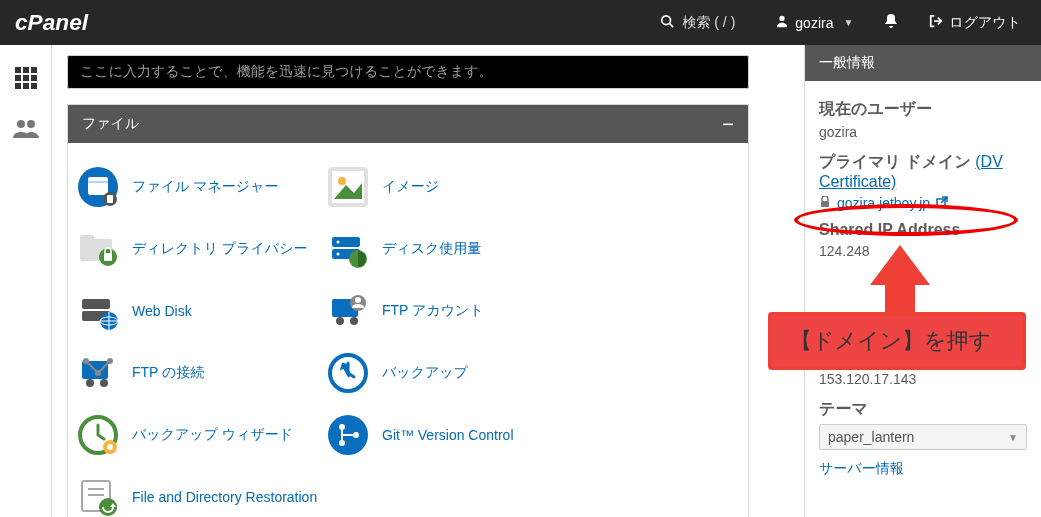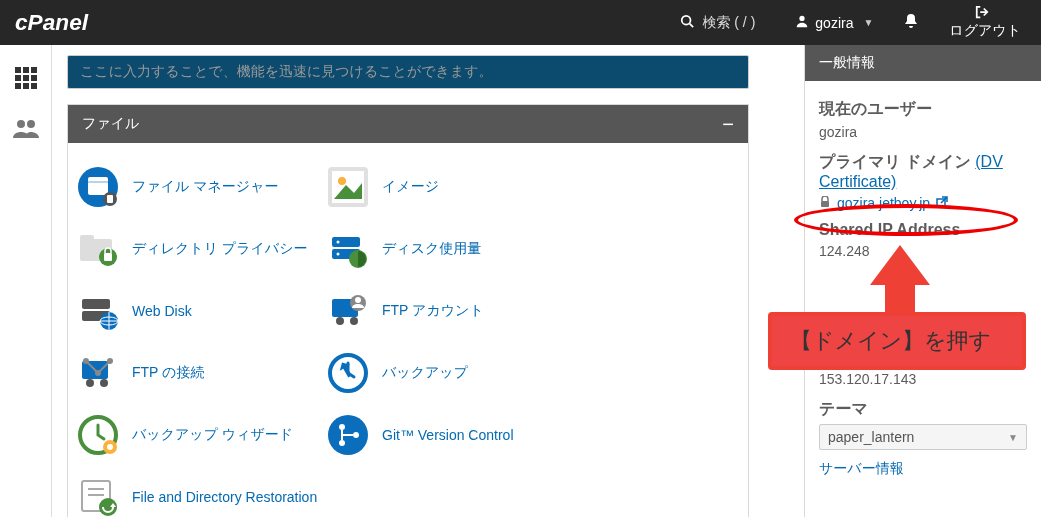--- a/index.html
+++ b/index.html
@@ -10,32 +10,32 @@
 .header { background: #272727; height: 45px; display: flex; align-items: center; color: #fff; padding: 0 20px 0 15px; }
 .logo { height: 45px; display: flex; align-items: center; }
 .logo svg { height: 28px; }
 .header-spacer { flex: 1; }
 .search-area { display: flex; align-items: center; color: #ddd; margin-right: 40px; cursor: pointer; }
 .search-area .mag { margin-right: 8px; }
 .user-area { display: flex; align-items: center; color: #fff; margin-right: 30px; cursor: pointer; }
 .user-area .uicon { margin-right: 6px; }
 .user-area .caret { margin-left: 10px; font-size: 10px; color: #ccc; }
 .bell { margin-right: 30px; cursor: pointer; }
-.logout { display: flex; align-items: center; cursor: pointer; flex-direction: column; }
+.logout { display: flex; align-items: center; cursor: pointer; }
 .logout .licon { margin-right: 6px; }
 
 
 .main { display: flex; height: calc(100% - 45px); }
 .sidebar { width: 52px; background: #fff; border-right: 1px solid #ddd; display: flex; flex-direction: column; align-items: center; padding-top: 18px; }
 .sidebar .side-icon { width: 30px; height: 30px; margin-bottom: 20px; display: flex; align-items: center; justify-content: center; color: #333; cursor: pointer; }
 .content { flex: 1; padding: 10px 15px 0 15px; }
 .rightcol { width: 237px; border-left: 1px solid #d9d9d9; margin-left: 40px; }
 
 
-.searchbox { width: 100%; height: 34px; border: 1px solid #ccc; border-radius: 2px; padding: 0 12px; color: #999; background: #0c4a6e; display: flex; align-items: center; margin-bottom: 15px; }
+.searchbox { width: 100%; height: 34px; border: 1px solid #ccc; border-radius: 2px; padding: 0 12px; color: #999; background: #000000; display: flex; align-items: center; margin-bottom: 15px; }
 
 
 .panel { border: 1px solid #d9d9d9; }
 .panel-header { background: #565656; color: #fff; padding: 9px 14px; display: flex; align-items: center; }
 .panel-header .collapse { margin-left: auto; font-size: 20px; line-height: 1; cursor: pointer; }
 .panel-body { padding: 20px 10px 10px 10px; }
 .items { display: flex; flex-wrap: wrap; }
 .item { width: 250px; display: flex; align-items: center; margin-bottom: 14px; padding: 4px 0; }
 .item-icon { width: 40px; height: 40px; margin-right: 14px; flex-shrink: 0; display: flex; align-items: center; justify-content: center; }
 .item-label { color: #046ab2; }

